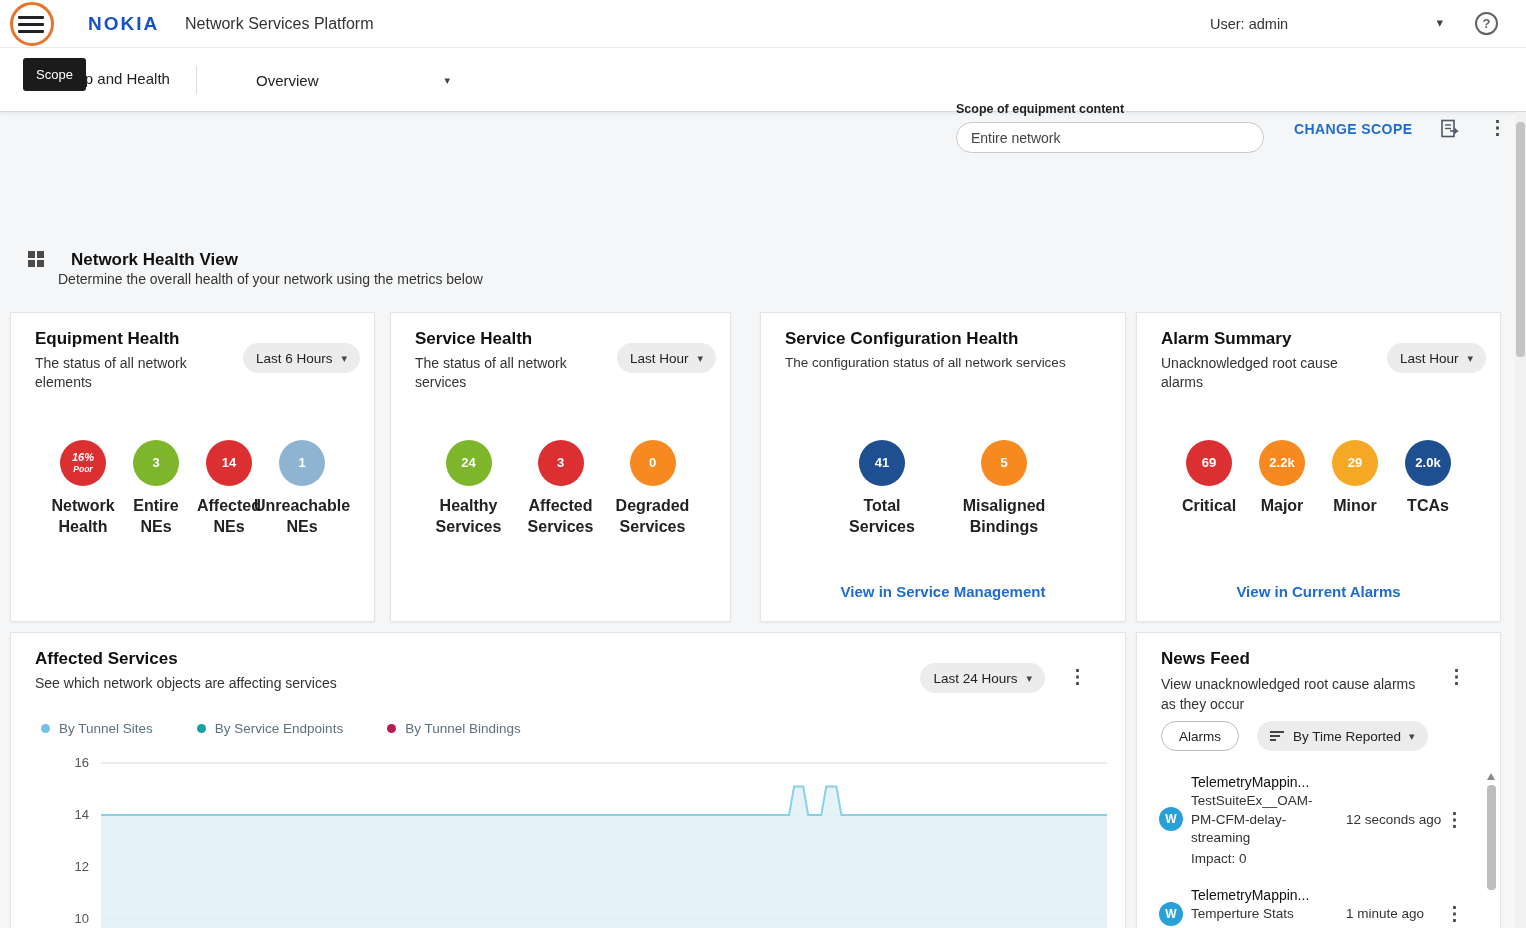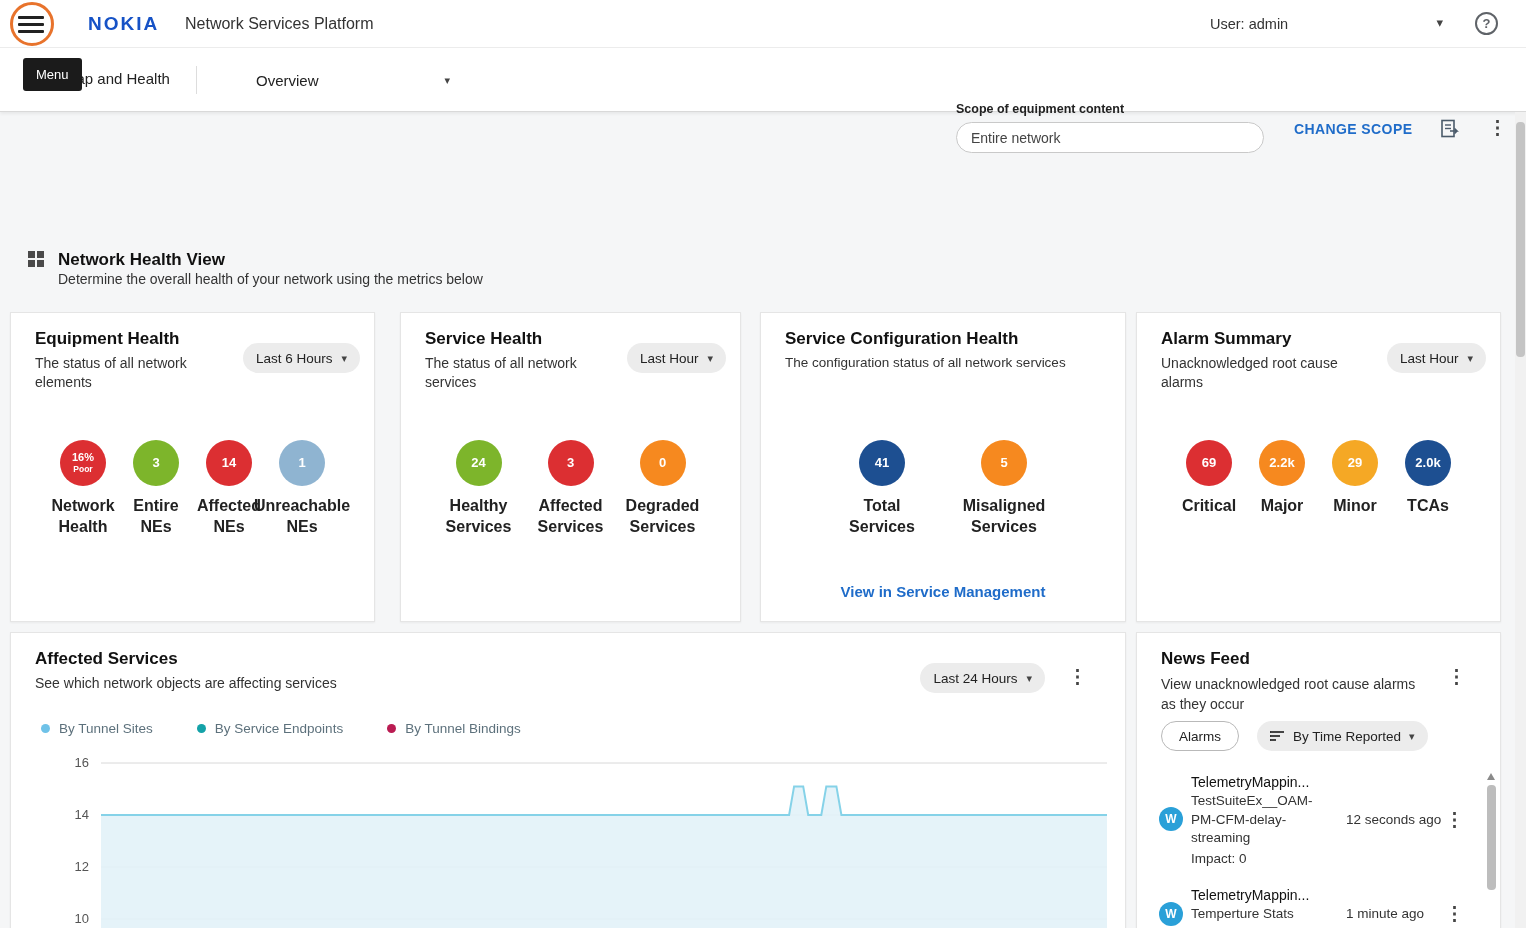--- a/index.html
+++ b/index.html
@@ -32,26 +32,26 @@
   .scope-label { position:absolute; left:956px; top:54px; font-size:12.5px; font-weight:bold; color:#222; }
   .scope-input { position:absolute; left:956px; top:74px; width:308px; height:31px; border:1px solid #c9c9c9; border-radius:16px; background:#fff; display:flex; align-items:center; padding:0 14px; font-size:14px; color:#444; cursor:text; }
   .change-scope { position:absolute; left:1294px; top:73px; font-size:14px; font-weight:bold; letter-spacing:0.4px; color:#1f6cc9; cursor:pointer; }
   .report-btn { position:absolute; left:1438px; top:70px; width:22px; height:22px; cursor:pointer; }
   .tb-ellipsis { position:absolute; left:1488px; top:68px; font-size:19px; color:#444; cursor:pointer; font-weight:bold; }
 
   
   .main { position:absolute; top:112px; left:0; right:0; bottom:0; background:#f5f6f7; }
   .section-icon { position:absolute; left:28px; top:139px; display:grid; grid-template-columns:7px 7px; grid-auto-rows:7px; gap:2px; }
   .section-icon span { background:#4a4a4a; }
-  .section-title { position:absolute; left:58px; top:138px; font-size:17px; font-weight:bold; color:#111; }
+  .section-title { position:absolute; left:71px; top:138px; font-size:17px; font-weight:bold; color:#111; }
   .section-sub { position:absolute; left:58px; top:159px; font-size:14px; color:#333; }
 
   .card { position:absolute; background:#fff; border:1px solid #e5e5e5; box-shadow:0 1px 2px rgba(0,0,0,0.05); }
   #card-equipment { left:10px; top:200px; width:365px; height:310px; }
-  #card-service   { left:400px; top:200px; width:341px; height:310px; }
+  #card-service   { left:390px; top:200px; width:341px; height:310px; }
   #card-config    { left:760px; top:200px; width:366px; height:310px; }
   #card-alarm     { left:1136px; top:200px; width:365px; height:310px; }
   #card-affected  { left:10px; top:520px; width:1116px; height:408px; }
   #card-news      { left:1136px; top:520px; width:365px; height:408px; }
 
   .card-title { position:absolute; left:24px; top:16px; font-size:17px; font-weight:bold; color:#111; }
   .card-sub { position:absolute; left:24px; top:41px; font-size:14px; color:#333; width:178px; line-height:1.35; }
   .card-sub.wide { width:315px; font-size:13.5px; }
   .pill { position:absolute; right:14px; top:30px; height:30px; background:#ececec; border-radius:15px; display:flex; align-items:center; gap:9px; padding:0 13px; font-size:13.5px; color:#222; cursor:pointer; white-space:nowrap; }
 
@@ -112,21 +112,21 @@
     </div>
     <div class="brand">NOKIA</div>
     <div class="app-title">Network Services Platform</div>
     <div class="user-menu">
       <span class="user-label">User: admin</span>
       <span class="user-caret">▾</span>
     </div>
     <div class="help-btn">?</div>
   </div>
   <div class="menu-annotation"></div>
-  <div class="tooltip">Menu</div>
+  <div class="tooltip">Scope</div>
 
   <div class="toolbar">
     <div class="nav-label">Map and Health</div>
     <div class="tb-divider"></div>
     <div class="view-select">
       <span class="lbl">Overview</span>
       <span class="caret">▾</span>
     </div>
     <div class="scope-label">Scope of equipment content</div>
     <div class="scope-input">Entire network</div>
@@ -154,21 +154,21 @@
 
     <div class="card" id="card-equipment">
       <div class="card-title">Equipment Health</div>
       <div class="card-sub">The status of all network elements</div>
       <div class="pill">
         <span>Last 6 Hours</span>
         <span class="caret">▾</span>
       </div>
       <div class="metrics m4">
         <div class="metric">
-          <div class="circle small" style="background-color: rgb(220, 47, 50);">
+          <div class="circle small" style="background-color: rgb(220, 47, 50); font-style: italic;">
             <span class="mval">16%</span>
             <span class="msub">Poor</span>
           </div>
           <div class="mlabel">Network Health</div>
         </div>
         <div class="metric">
           <div class="circle" style="background-color: rgb(125, 181, 43);">
             <span class="mval">3</span>
 
           </div>
@@ -227,21 +227,21 @@
         <div class="metric">
           <div class="circle" style="background-color: rgb(29, 79, 145);">
             <span class="mval">41</span>
           </div>
           <div class="mlabel">Total Services</div>
         </div>
         <div class="metric">
           <div class="circle" style="background-color: rgb(246, 137, 31);">
             <span class="mval">5</span>
           </div>
-          <div class="mlabel">Misaligned Services</div>
+          <div class="mlabel">Misaligned Bindings</div>
         </div>
       </div>
       <div class="card-link">View in Service Management</div>
     </div>
 
     <div class="card" id="card-alarm">
       <div class="card-title">Alarm Summary</div>
       <div class="card-sub">Unacknowledged root cause alarms</div>
       <div class="pill">
         <span>Last Hour</span>
@@ -266,20 +266,21 @@
           </div>
           <div class="mlabel">Minor</div>
         </div>
         <div class="metric">
           <div class="circle" style="background-color: rgb(29, 79, 145);">
             <span class="mval">2.0k</span>
           </div>
           <div class="mlabel">TCAs</div>
         </div>
       </div>
+      <div class="card-link">View in Current Alarms</div>
     </div>
 
     <div class="card" id="card-affected">
       <div class="card-title">Affected Services</div>
       <div class="card-sub" style="width:340px;">See which network objects are affecting services</div>
       <div class="pill" style="right:80px;">
         <span>Last 24 Hours</span>
         <span class="caret">▾</span>
       </div>
       <div class="v-ellipsis" id="as-ellipsis">⋮</div>

